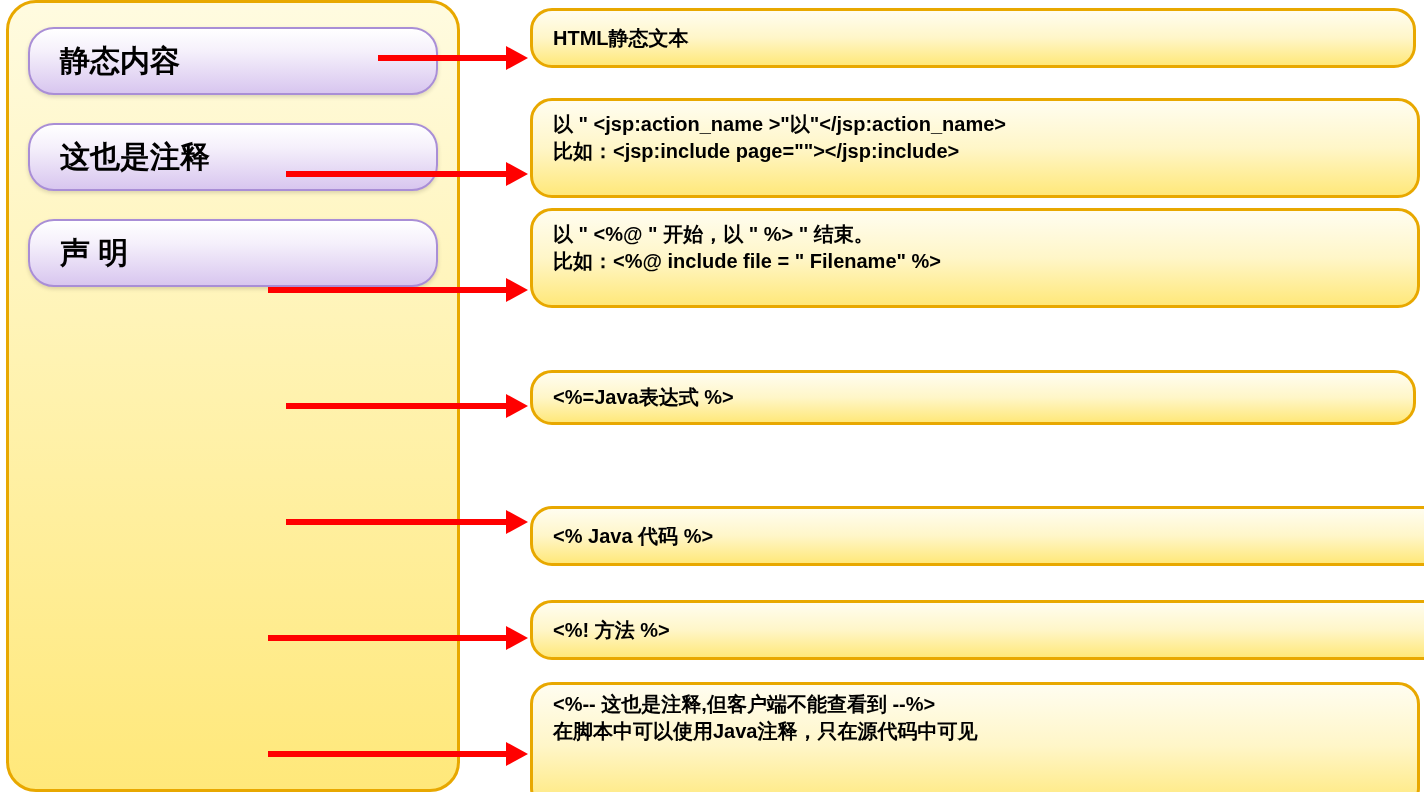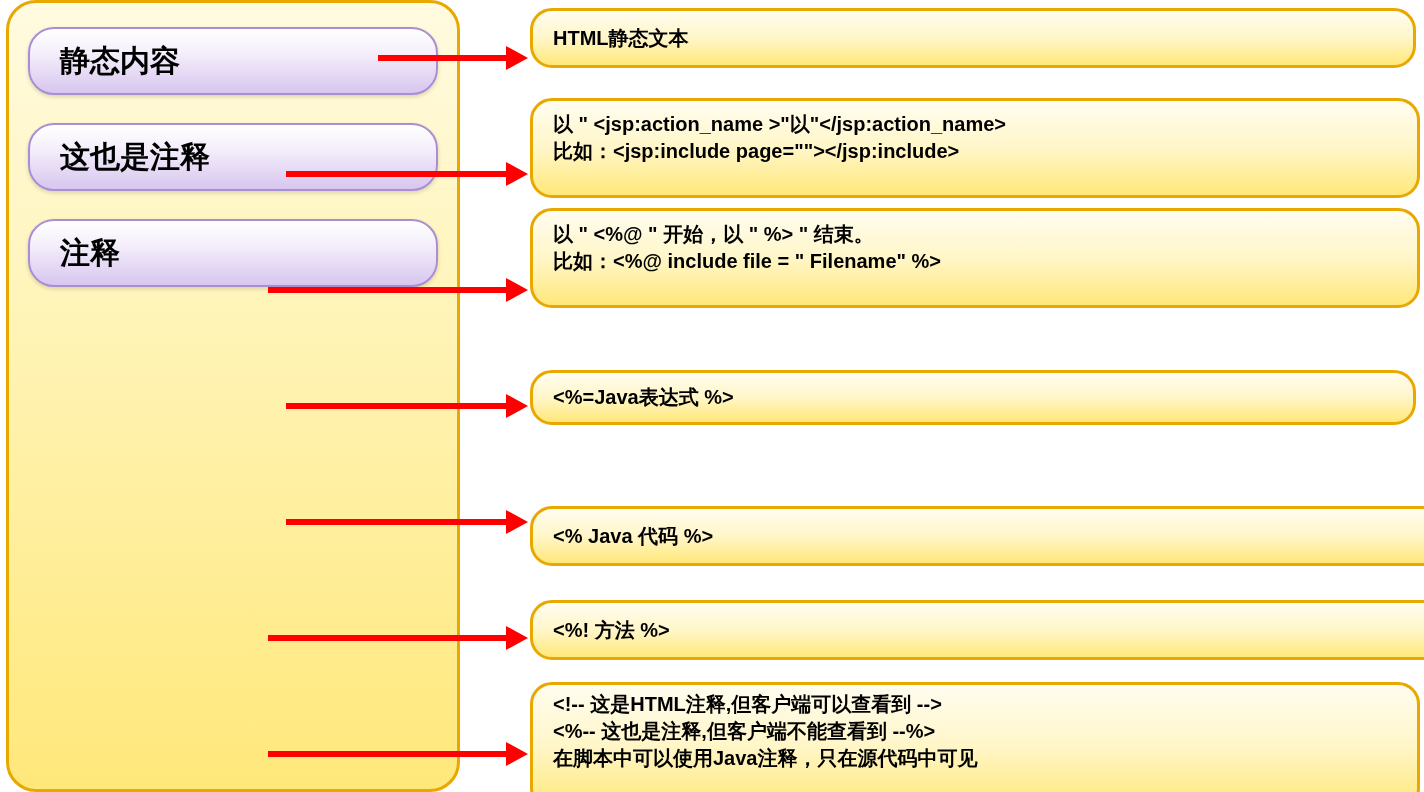--- a/index.html
+++ b/index.html
@@ -70,21 +70,21 @@
 <body>
 
 <div class="left-container">
   <div class="left-box">
       <span>静态内容</span>
     </div>
   <div class="left-box">
       <span>这也是注释</span>
     </div>
   <div class="left-box">
-      <span>注释</span>
+      <span>声 明</span>
     </div>
 </div>
 
 <div class="arrow" style="left:378px; top:50px; width:150px;">
     <div class="shaft"></div>
     <div class="head"></div>
   </div>
 <div class="arrow" style="left:286px; top:166px; width:242px;">
     <div class="shaft"></div>
     <div class="head"></div>
@@ -130,16 +130,15 @@
 
 <div class="right-box" style="left:530px; top:486px; width:998px; height:60px; display:flex; align-items:center;margin-top:20px;">
   <span>&lt;% Java 代码 %&gt;</span>
 </div>
 
 <div class="right-box" style="left:530px; top:600px; width:1058px; height:60px; display:flex; align-items:center;">
   <span>&lt;%! 方法 %&gt;</span>
 </div>
 
 <div class="right-box" style="left:530px; top:682px; width:890px; height:128px; padding-top:6px;">
-  <div>&lt;!-- 这是HTML注释,但客户端可以查看到 --&gt;</div>
   <div>&lt;%-- 这也是注释,但客户端不能查看到 --%&gt;</div>
   <div>在脚本中可以使用Java注释，只在源代码中可见</div>
 </div>
 
 </body></html>

